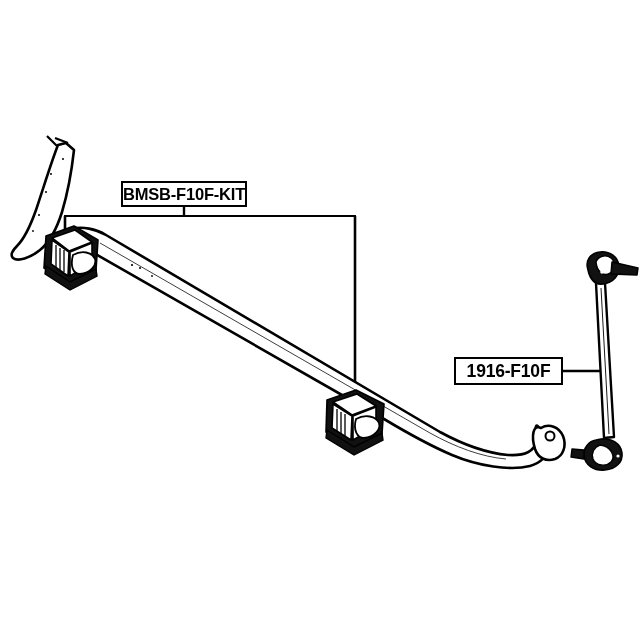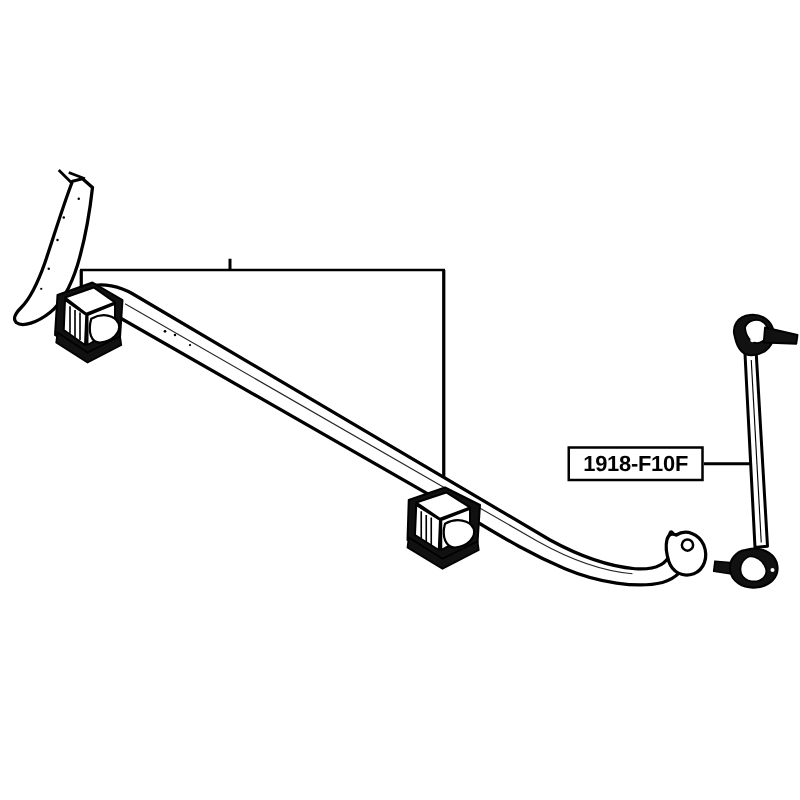--- a/index.html
+++ b/index.html
@@ -204,18 +204,21 @@
                  C 621 444, 612 438, 601 439 Z"></path>
         <path fill="#ffffff" stroke="#000000" stroke-width="1.4" d="M 600 445 C 594 447, 591 453, 593 459 C 596 466, 606 467, 611 462 C 616 457, 611 446, 600 445 Z"></path>
 
         <path fill="#111111" stroke="#000000" stroke-width="1.4" stroke-linejoin="round" d="M 584 450 L 572 449 L 571 457 L 584 459 Z"></path>
         <circle cx="618" cy="456" r="1.6" fill="#ffffff"></circle>
       </g>
     </g>
 
   </svg>
 
+  <div class="callout-box" id="callout-bmsb">
+    <span>BMSB-F10F-KIT</span>
+  </div>
 
   <div class="callout-box" id="callout-1923">
-    <span>1918-F10F</span>
+    <span>1916-F10F</span>
   </div>
 
 </div>
 
 </body></html>

